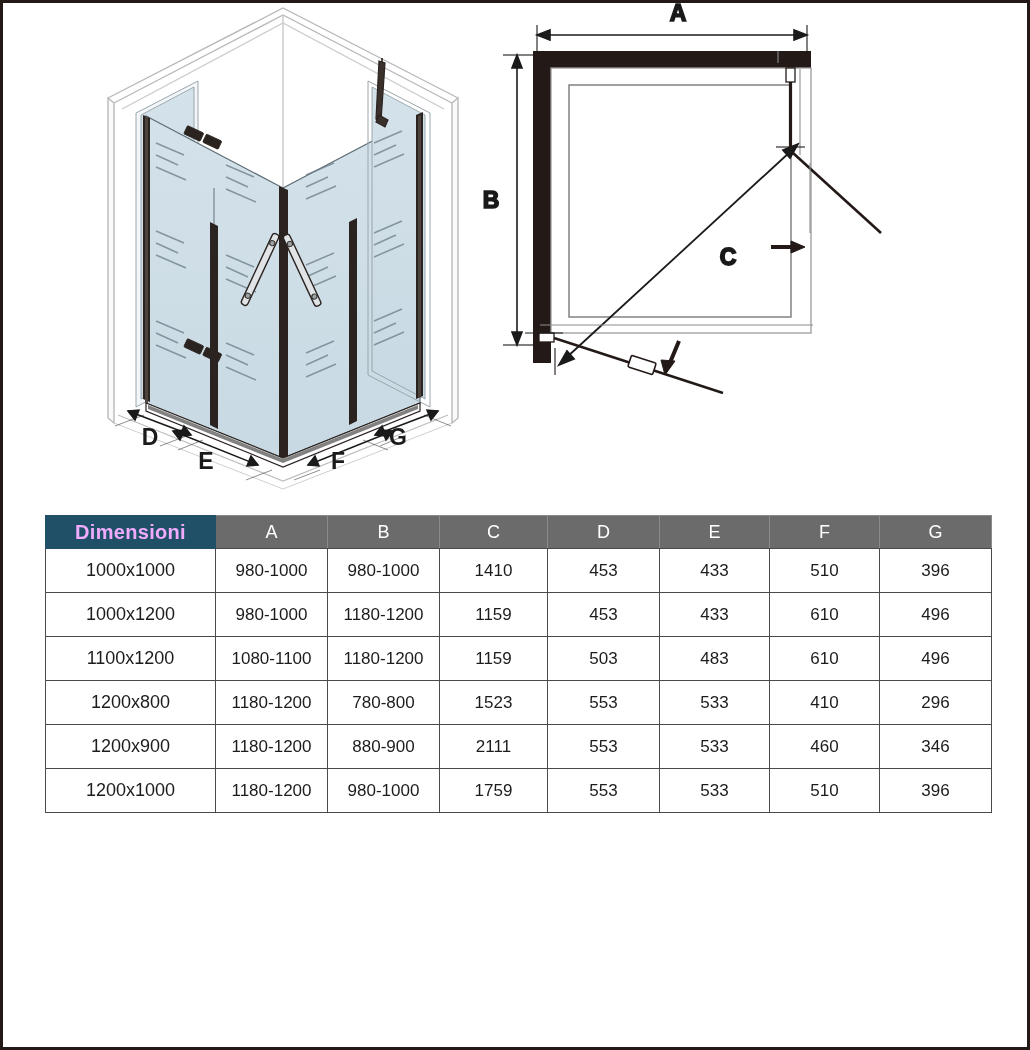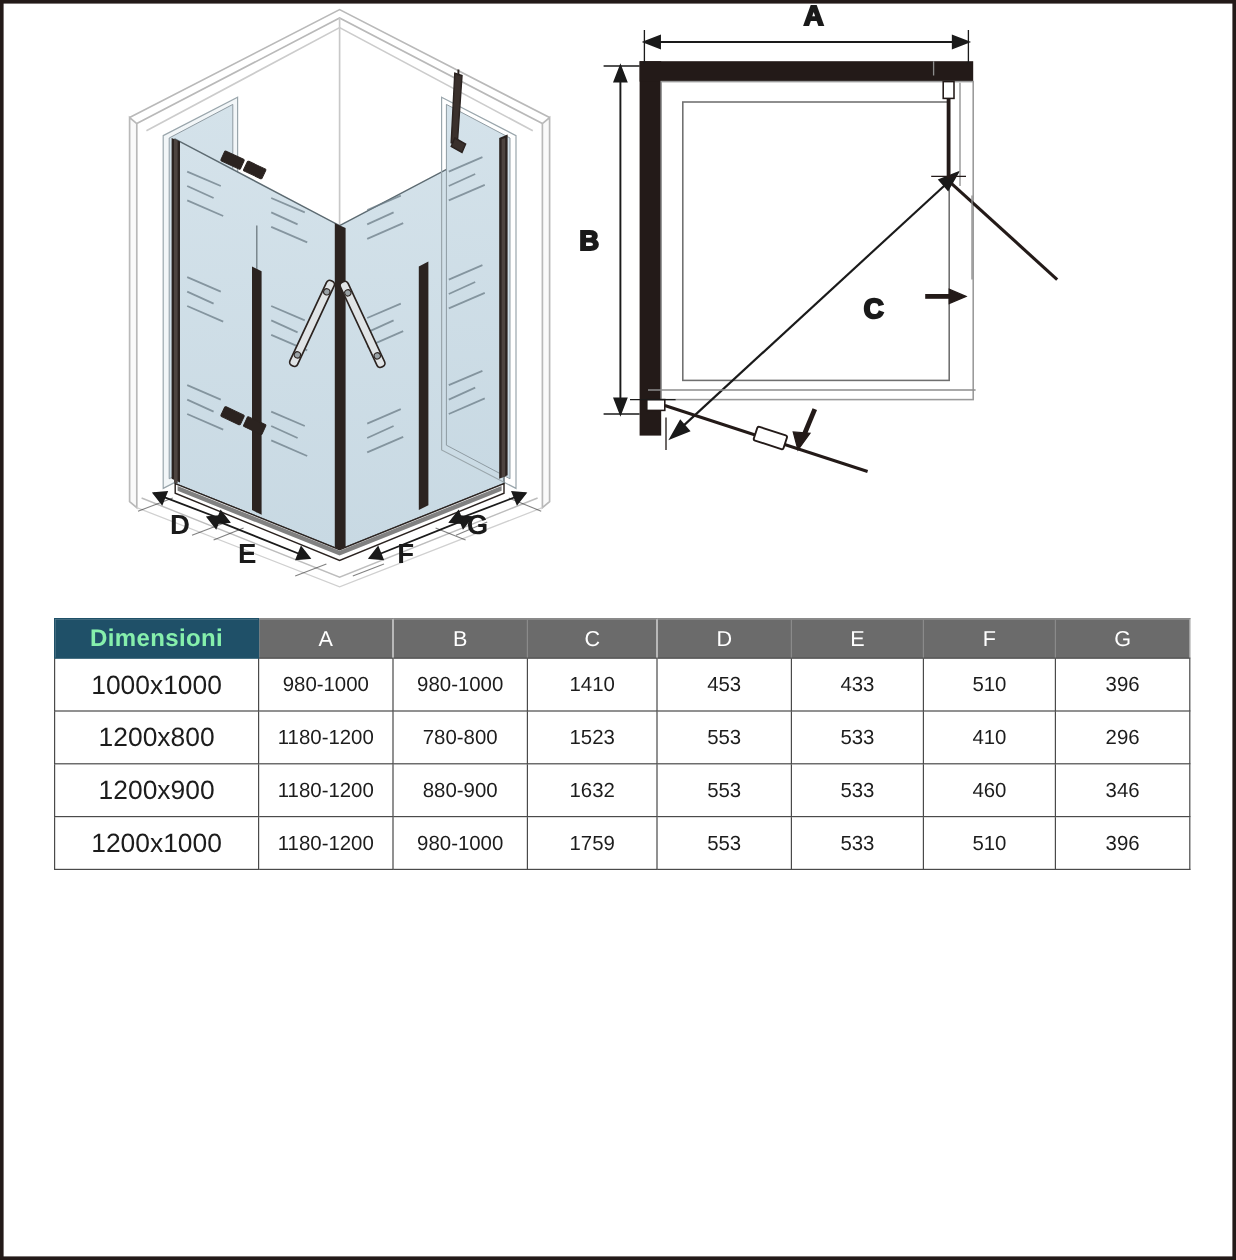--- a/index.html
+++ b/index.html
@@ -72,27 +72,27 @@
     height: 32px;
     background: #6b6b6b;
     color: #ffffff;
     font-weight: normal;
     font-size: 18px;
     border: 1px solid #8a8a8a;
     border-bottom: 1px solid #4a4a4a;
   }
   table.spec thead th.dimensioni {
     background: #1f5068;
-    color: #86efac;
+    color: #f0abfc;
     font-weight: bold;
     font-size: 20px;
     letter-spacing: 0.3px;
     border: 1px solid #1f5068;
   }
-  table.spec tbody td.size-col { font-size: 22px; }
+  table.spec tbody td.size-col { font-size: 18px; }
   col.c-dim { width: 170px; }
   col.c-a   { width: 112px; }
   col.c-b   { width: 112px; }
   col.c-c   { width: 108px; }
   col.c-d   { width: 112px; }
   col.c-e   { width: 110px; }
   col.c-f   { width: 110px; }
   col.c-g   { width: 112px; }
 </style>
 </head>
@@ -350,34 +350,54 @@
             <td class="size-col">1000x1000</td>
             <td>980-1000</td>
             <td>980-1000</td>
             <td>1410</td>
             <td>453</td>
             <td>433</td>
             <td>510</td>
             <td>396</td>
           </tr>
           <tr>
+            <td class="size-col">1000x1200</td>
+            <td>980-1000</td>
+            <td>1180-1200</td>
+            <td>1159</td>
+            <td>453</td>
+            <td>433</td>
+            <td>610</td>
+            <td>496</td>
+          </tr>
+          <tr>
+            <td class="size-col">1100x1200</td>
+            <td>1080-1100</td>
+            <td>1180-1200</td>
+            <td>1159</td>
+            <td>503</td>
+            <td>483</td>
+            <td>610</td>
+            <td>496</td>
+          </tr>
+          <tr>
             <td class="size-col">1200x800</td>
             <td>1180-1200</td>
             <td>780-800</td>
             <td>1523</td>
             <td>553</td>
             <td>533</td>
             <td>410</td>
             <td>296</td>
           </tr>
           <tr>
             <td class="size-col">1200x900</td>
             <td>1180-1200</td>
             <td>880-900</td>
-            <td>1632</td>
+            <td>2111</td>
             <td>553</td>
             <td>533</td>
             <td>460</td>
             <td>346</td>
           </tr>
           <tr>
             <td class="size-col">1200x1000</td>
             <td>1180-1200</td>
             <td>980-1000</td>
             <td>1759</td>

